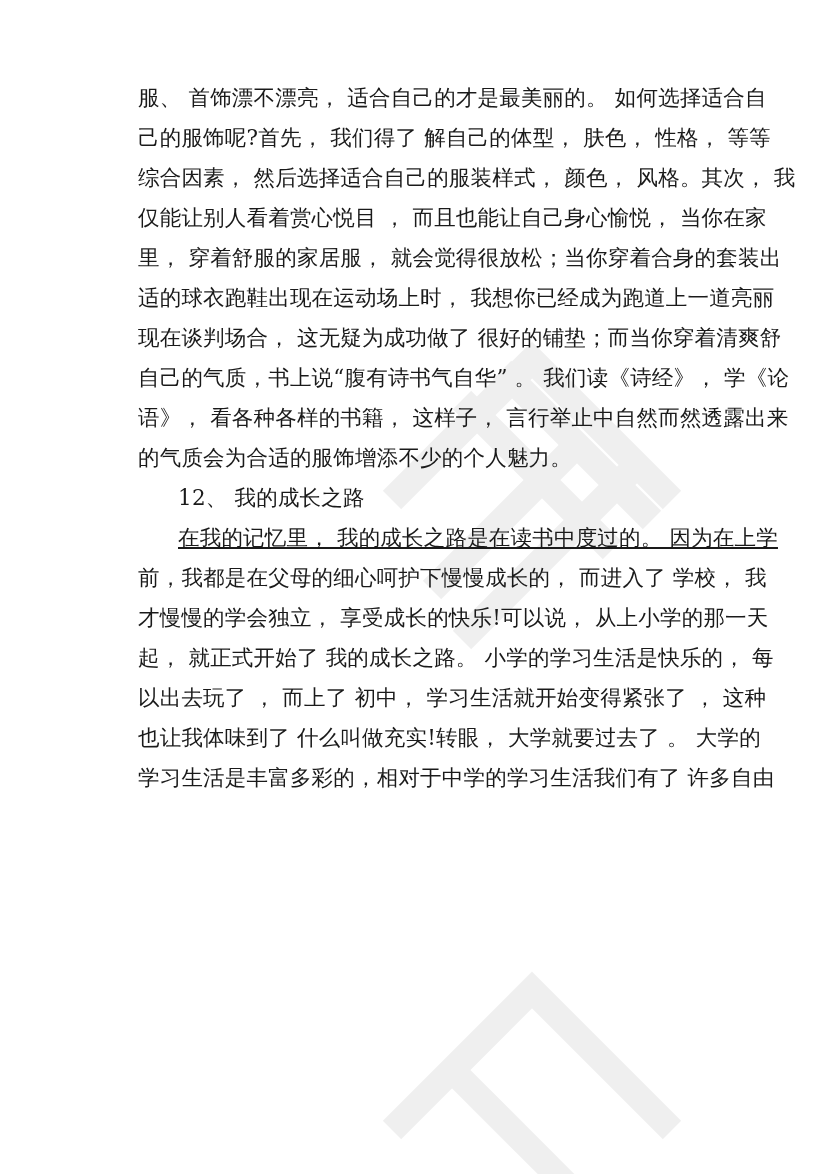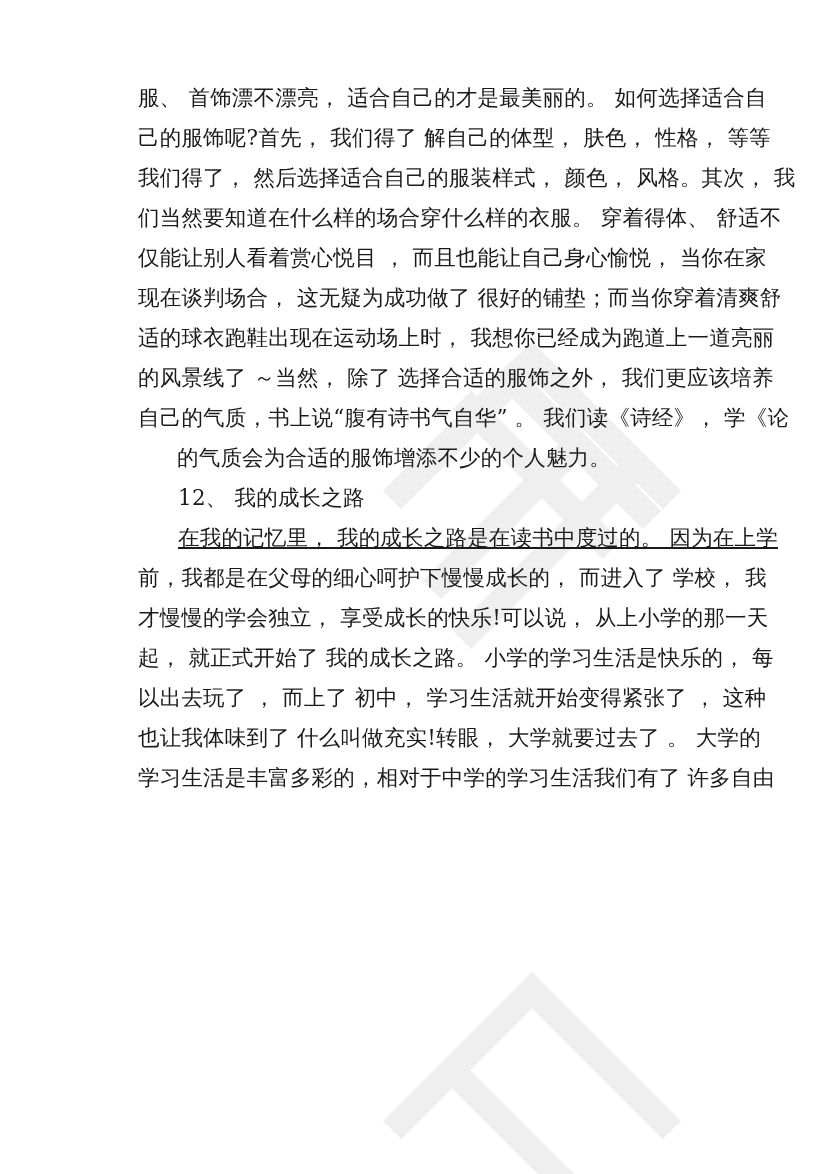--- a/index.html
+++ b/index.html
@@ -13,21 +13,21 @@
   }
   .content {
     position: absolute; left: 126px; top: 78px; width: 580px;
     font-family: "DejaVu Serif", "Liberation Serif", serif;
     font-size: 21.5px; line-height: 40px; color: #1a1a1a;
   }
   .line {
     height: 40px; white-space: pre; text-align: justify; text-align-last: justify;
     letter-spacing: 0.2px;
   }
-  .line.last { text-align-last: left; margin-left: 39px; }
+  .line.last { text-align-last: left; }
   .line.indent { padding-left: 40px; text-align-last: left; }
   .line.indent.full { text-align-last: justify; text-decoration: underline; }
 </style>
 </head>
 <body>
 
 <div class="page">
 
   <svg class="watermark" viewBox="0 0 320 1100" xmlns="http://www.w3.org/2000/svg">
     <g fill="none" stroke="#000" stroke-width="26">
@@ -37,27 +37,27 @@
       <path d="M60 420 L200 280 M90 470 L260 300"></path>
       <path d="M20 960 L160 820 L300 960"></path>
       <path d="M80 900 L220 1040"></path>
     </g>
   </svg>
 
   <div class="content">
     <div>
       <div class="line">服、 首饰漂不漂亮， 适合自己的才是最美丽的。 如何选择适合自</div>
       <div class="line">己的服饰呢?首先， 我们得了 解自己的体型， 肤色， 性格， 等等</div>
-      <div class="line">我们得了， 然后选择适合自己的服装样式， 颜色， 风格。其次， 我</div>
-      <div class="line">们当然要知道在什么样的场合穿什么样的衣服。 穿着得体、 舒适不</div>
+      <div class="line">综合因素， 然后选择适合自己的服装样式， 颜色， 风格。其次， 我</div>
       <div class="line">仅能让别人看着赏心悦目 ， 而且也能让自己身心愉悦， 当你在家</div>
+      <div class="line">里， 穿着舒服的家居服， 就会觉得很放松；当你穿着合身的套装出</div>
+      <div class="line">适的球衣跑鞋出现在运动场上时， 我想你已经成为跑道上一道亮丽</div>
       <div class="line">现在谈判场合， 这无疑为成功做了 很好的铺垫；而当你穿着清爽舒</div>
-      <div class="line">适的球衣跑鞋出现在运动场上时， 我想你已经成为跑道上一道亮丽</div>
-      <div class="line">的风景线了 ～当然， 除了 选择合适的服饰之外， 我们更应该培养</div>
       <div class="line">自己的气质，书上说“腹有诗书气自华” 。 我们读《诗经》， 学《论</div>
+      <div class="line">语》， 看各种各样的书籍， 这样子， 言行举止中自然而然透露出来</div>
       <div class="line last">的气质会为合适的服饰增添不少的个人魅力。</div>
     </div>
 
     <div class="line indent">12、 我的成长之路</div>
 
     <div>
       <div class="line indent full">在我的记忆里， 我的成长之路是在读书中度过的。 因为在上学</div>
       <div class="line">前，我都是在父母的细心呵护下慢慢成长的， 而进入了 学校， 我</div>
       <div class="line">才慢慢的学会独立， 享受成长的快乐!可以说， 从上小学的那一天</div>
       <div class="line">起， 就正式开始了 我的成长之路。 小学的学习生活是快乐的， 每</div>

